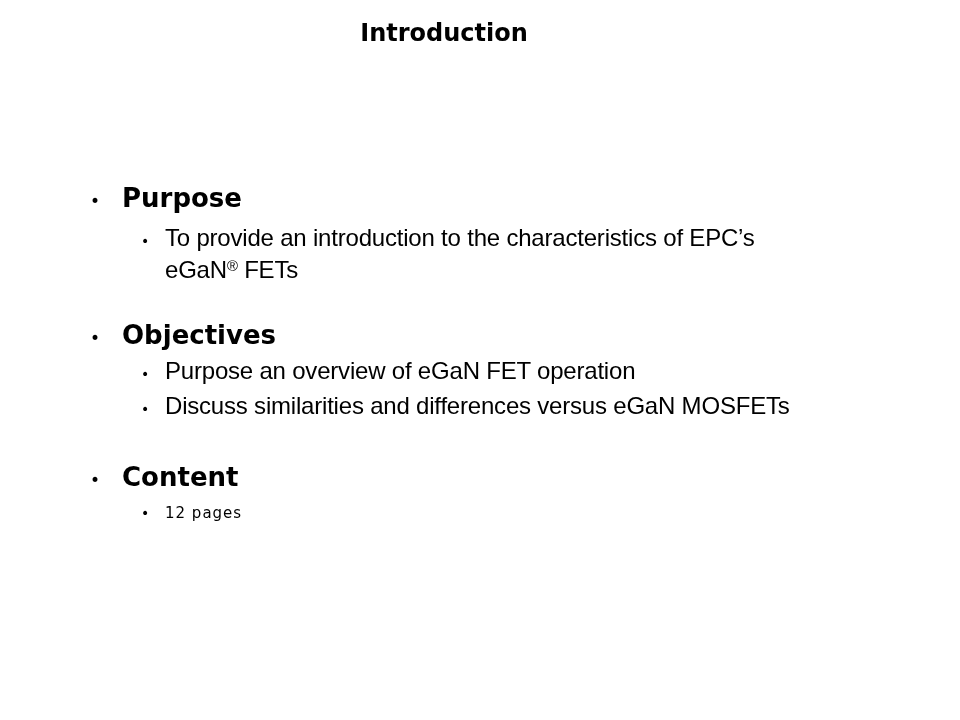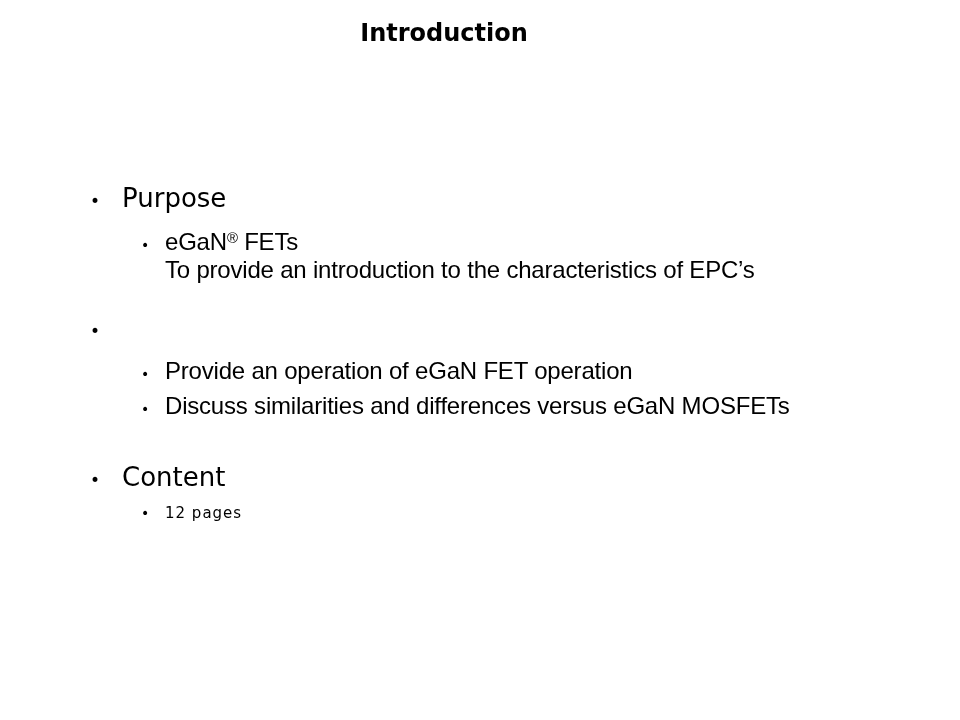--- a/index.html
+++ b/index.html
@@ -43,21 +43,21 @@
     color: #000000;
   }
   .bullet2 {
     font-size: 14px;
     width: 24px;
     flex: 0 0 24px;
     color: #000000;
   }
   .heading-text {
     font-family: "DejaVu Sans", sans-serif;
-    font-weight: normal;
+    font-weight: bold;
     font-size: 26px;
     line-height: 28px;
     color: #000000;
   }
   .body-text {
     font-family: "Liberation Sans", sans-serif;
     font-size: 24px;
     line-height: 28px;
     letter-spacing: -0.2px;
     color: #000000;
@@ -90,32 +90,33 @@
   <div class="slide-title">Introduction</div>
 
   <div class="row level1 pos-purpose-heading">
     <span class="bullet1">•</span>
     <span class="heading-text">Purpose</span>
   </div>
 
   <div class="row level2 pos-purpose-item">
     <span class="bullet2">•</span>
     <span class="body-text two-line">
+      <div>To provide an introduction to the characteristics of EPC’s</div>
       <div><span>eGaN</span><span class="sup">®</span><span> FETs</span></div>
-      <div>To provide an introduction to the characteristics of EPC’s</div>
     </span>
   </div>
 
   <div class="row level1 pos-objectives-heading">
     <span class="bullet1">•</span>
+    <span class="heading-text">Objectives</span>
   </div>
 
   <div class="row level2 pos-objectives-item1">
     <span class="bullet2">•</span>
-    <span class="body-text">Provide an operation of eGaN FET operation</span>
+    <span class="body-text">Purpose an overview of eGaN FET operation</span>
   </div>
 
   <div class="row level2 pos-objectives-item2">
     <span class="bullet2">•</span>
     <span class="body-text">Discuss similarities and differences versus eGaN MOSFETs</span>
   </div>
 
   <div class="row level1 pos-content-heading">
     <span class="bullet1">•</span>
     <span class="heading-text">Content</span>

